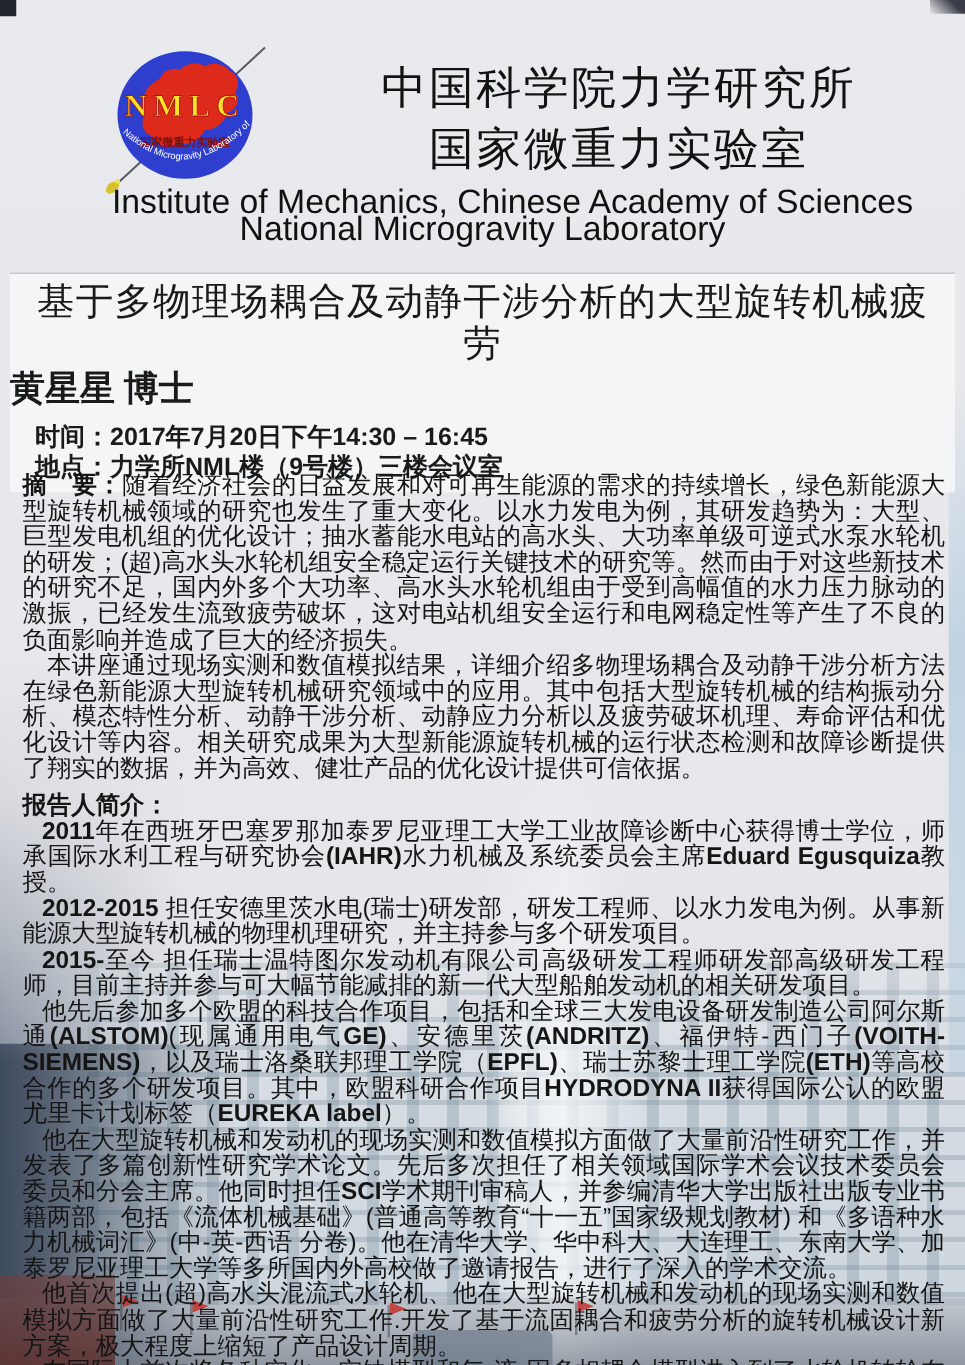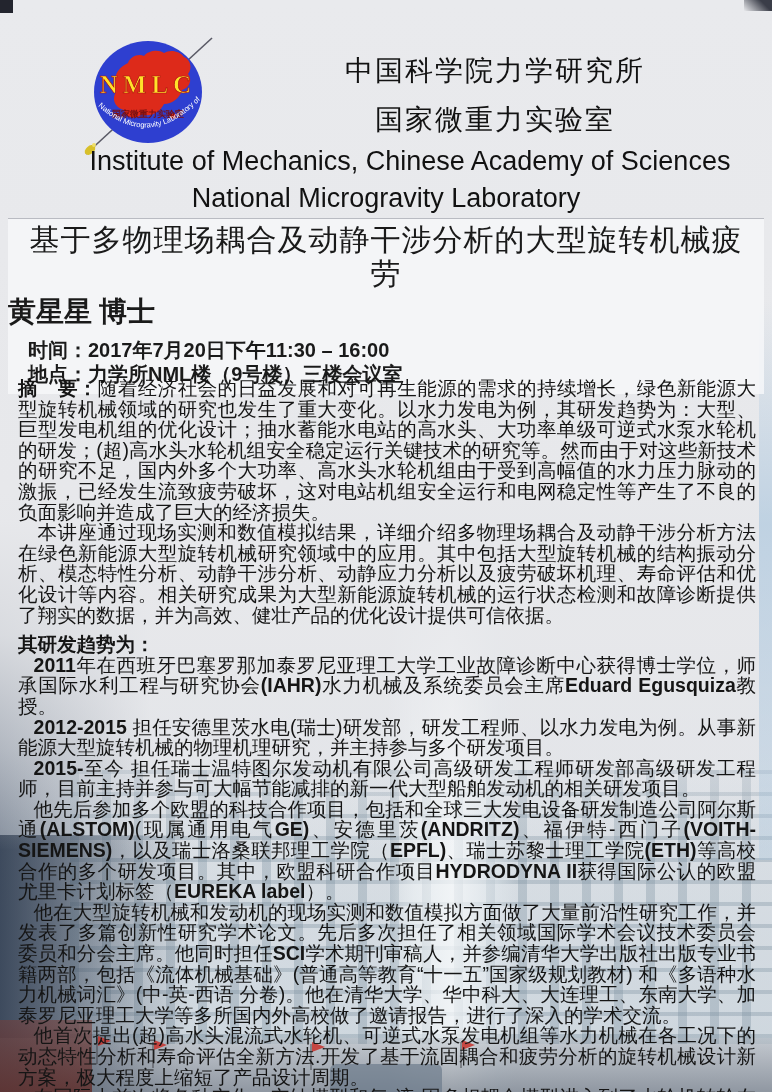--- a/index.html
+++ b/index.html
@@ -34,28 +34,28 @@
   .right-strip{position:absolute;right:0;top:300px;width:13px;height:560px;z-index:1;
     background:linear-gradient(180deg,rgba(150,185,215,0) 0%,rgba(152,188,218,0.5) 40%,rgba(152,188,218,0.25) 100%);}
   .corner{position:absolute;z-index:3;}
   .corner.tl{left:0;top:0;width:13px;height:13px;background:#23252e;}
   .corner.tr{right:0;top:0;width:28px;height:11px;background:linear-gradient(225deg,#3a3d48 30%,rgba(58,61,72,0) 100%);}
   
   .hdr{position:absolute;left:0;top:0;width:100%;z-index:2;}
   .logo{position:absolute;left:78px;top:30px;width:140px;height:130px;}
   .org{position:absolute;left:240px;top:46px;width:510px;text-align:center;
     font-family:"Liberation Serif",serif;font-weight:400;color:#121212;}
-  .org .cn{font-size:28px;line-height:49px;letter-spacing:2px;}
+  .org .cn{font-size:36px;line-height:49px;letter-spacing:2px;}
   .en{position:absolute;left:0;width:100%;text-align:center;font-size:27px;color:#111;}
   .en1{top:146px;margin-left:24px;}
-  .en2{top:183px;}
+  .en2{top:168px;}
   
   .title-block{position:absolute;left:8px;right:8px;top:218px;z-index:2;
     background:rgba(246,247,249,0.85);border-top:1px solid #b9bbc2;padding:4px 0 8px 0;}
-  .sem-title{margin:2px 14px 0 14px;text-align:center;font-family:Liberation Mono, monospace;
+  .sem-title{margin:2px 14px 0 14px;text-align:center;font-family:Liberation Sans, sans-serif;
     font-weight:500;font-size:30px;line-height:34px;letter-spacing:1px;}
   .speaker{margin-top:3px;text-align:left;font-family:"Liberation Serif",serif;
     font-weight:700;font-size:28px;line-height:32px;}
   .info{margin:10px 0 0 20px;font-weight:700;font-size:20px;line-height:24px;}
   
   .content{position:absolute;left:18px;right:16px;top:378px;z-index:2;
     font-size:19.5px;line-height:20.6px;text-align:justify;color:#151515;}
   .content p{margin:0;}
   .bold{font-weight:700;}
   .abstract-p2{text-indent:1em;}
@@ -118,37 +118,37 @@
     <div class="en en2">National Microgravity Laboratory</div>
   </div>
 
   <div class="title-block">
     <div class="sem-title">
       <span>基于多物理场耦合及动静干涉分析的大型旋转机械疲劳</span><br>
     </div>
     <div class="speaker">黄星星 博士</div>
     <div class="info">
       <div>
-        <span>时间：</span><span>2017年7月20日下午11:30 – 16:00</span>
+        <span>时间：</span><span>2017年7月20日下午14:30 – 16:45</span>
       </div>
       <div>
         <span>地点：</span><span>力学所NML楼（9号楼）三楼会议室</span>
       </div>
     </div>
   </div>
 
   <div class="content">
     <p><span class="bold">摘　要：</span><span>随着经济社会的日益发展和对可再生能源的需求的持续增长，绿色新能源大型旋转机械领域的研究也发生了重大变化。以水力发电为例，其研发趋势为：大型、巨型发电机组的优化设计；抽水蓄能水电站的高水头、大功率单级可逆式水泵水轮机的研发；(超)高水头水轮机组安全稳定运行关键技术的研究等。然而由于对这些新技术的研究不足，国内外多个大功率、高水头水轮机组由于受到高幅值的水力压力脉动的激振，已经发生流致疲劳破坏，这对电站机组安全运行和电网稳定性等产生了不良的负面影响并造成了巨大的经济损失。</span></p>
     <p class="abstract-p2">本讲座通过现场实测和数值模拟结果，详细介绍多物理场耦合及动静干涉分析方法在绿色新能源大型旋转机械研究领域中的应用。其中包括大型旋转机械的结构振动分析、模态特性分析、动静干涉分析、动静应力分析以及疲劳破坏机理、寿命评估和优化设计等内容。相关研究成果为大型新能源旋转机械的运行状态检测和故障诊断提供了翔实的数据，并为高效、健壮产品的优化设计提供可信依据。</p>
-    <div class="bio-head">其研发趋势为：</div>
+    <div class="bio-head">报告人简介：</div>
     <div>
         <p class="bio-para"><span class="bold">2011</span><span>年在西班牙巴塞罗那加泰罗尼亚理工大学工业故障诊断中心获得博士学位，师承国际水利工程与研究协会</span><span class="bold">(IAHR)</span><span>水力机械及系统委员会主席</span><span class="bold">Eduard Egusquiza</span><span>教授。</span></p>
         <p class="bio-para"><span class="bold">2012-2015</span><span> 担任安德里茨水电(瑞士)研发部，研发工程师、以水力发电为例。从事新能源大型旋转机械的物理机理研究，并主持参与多个研发项目。</span></p>
         <p class="bio-para"><span class="bold">2015-</span><span>至今 担任瑞士温特图尔发动机有限公司高级研发工程师研发部高级研发工程师，目前主持并参与可大幅节能减排的新一代大型船舶发动机的相关研发项目。</span></p>
         <p class="bio-para"><span>他先后参加多个欧盟的科技合作项目，包括和全球三大发电设备研发制造公司阿尔斯通</span><span class="bold">(ALSTOM)</span><span>(现属通用电气</span><span class="bold">GE)</span><span>、安德里茨</span><span class="bold">(ANDRITZ)</span><span>、福伊特-西门子</span><span class="bold">(VOITH-SIEMENS)</span><span>，以及瑞士洛桑联邦理工学院（</span><span class="bold">EPFL)</span><span>、瑞士苏黎士理工学院</span><span class="bold">(ETH)</span><span>等高校合作的多个研发项目。其中，欧盟科研合作项目</span><span class="bold">HYDRODYNA II</span><span>获得国际公认的欧盟尤里卡计划标签（</span><span class="bold">EUREKA label</span><span>）。</span></p>
         <p class="bio-para"><span>他在大型旋转机械和发动机的现场实测和数值模拟方面做了大量前沿性研究工作，并发表了多篇创新性研究学术论文。先后多次担任了相关领域国际学术会议技术委员会委员和分会主席。他同时担任</span><span class="bold">SCI</span><span>学术期刊审稿人，并参编清华大学出版社出版专业书籍两部，包括《流体机械基础》(普通高等教育“十一五”国家级规划教材) 和《多语种水力机械词汇》(中-英-西语 分卷)。他在清华大学、华中科大、大连理工、东南大学、加泰罗尼亚理工大学等多所国内外高校做了邀请报告，进行了深入的学术交流。</span></p>
-        <p class="bio-para"><span>他首次提出(超)高水头混流式水轮机、可逆式水泵发电机组等水力机械在各工况下的动态特性分析和寿命评估全新方法.开发了基于流固耦合和疲劳分析的旋转机械设计新方案，极大程度上缩短了产品设计周期。</span></p>
+        <p class="bio-para"><span>他首次提出(超)高水头混流式水轮机、他在大型旋转机械和发动机的现场实测和数值模拟方面做了大量前沿性研究工作.开发了基于流固耦合和疲劳分析的旋转机械设计新方案，极大程度上缩短了产品设计周期。</span></p>
         <p class="bio-para"><span>在国际上首次将各种空化、空蚀模型和气-液-固多相耦合模型进入到了水轮机转轮在动水中动态特性分析，并首次提出包括空化、空蚀和水力、机械、电磁激振等共同影响下的水轮机动态特性和全寿命评估分析方法，从而开辟了一个全新的研究方向，并已经引起了水电能源领域的广泛关注。</span></p>
       </div>
 
   </div>
 
 </div>
 
 </body></html>

